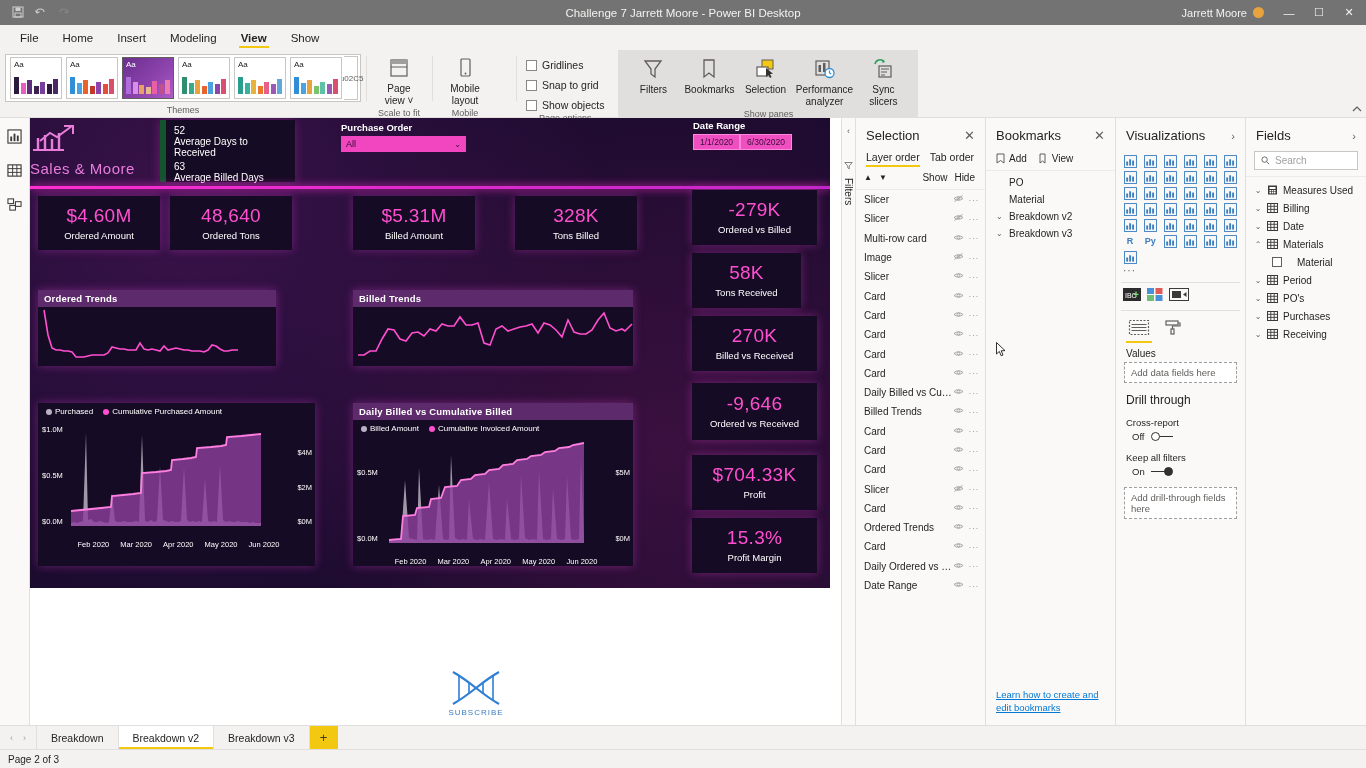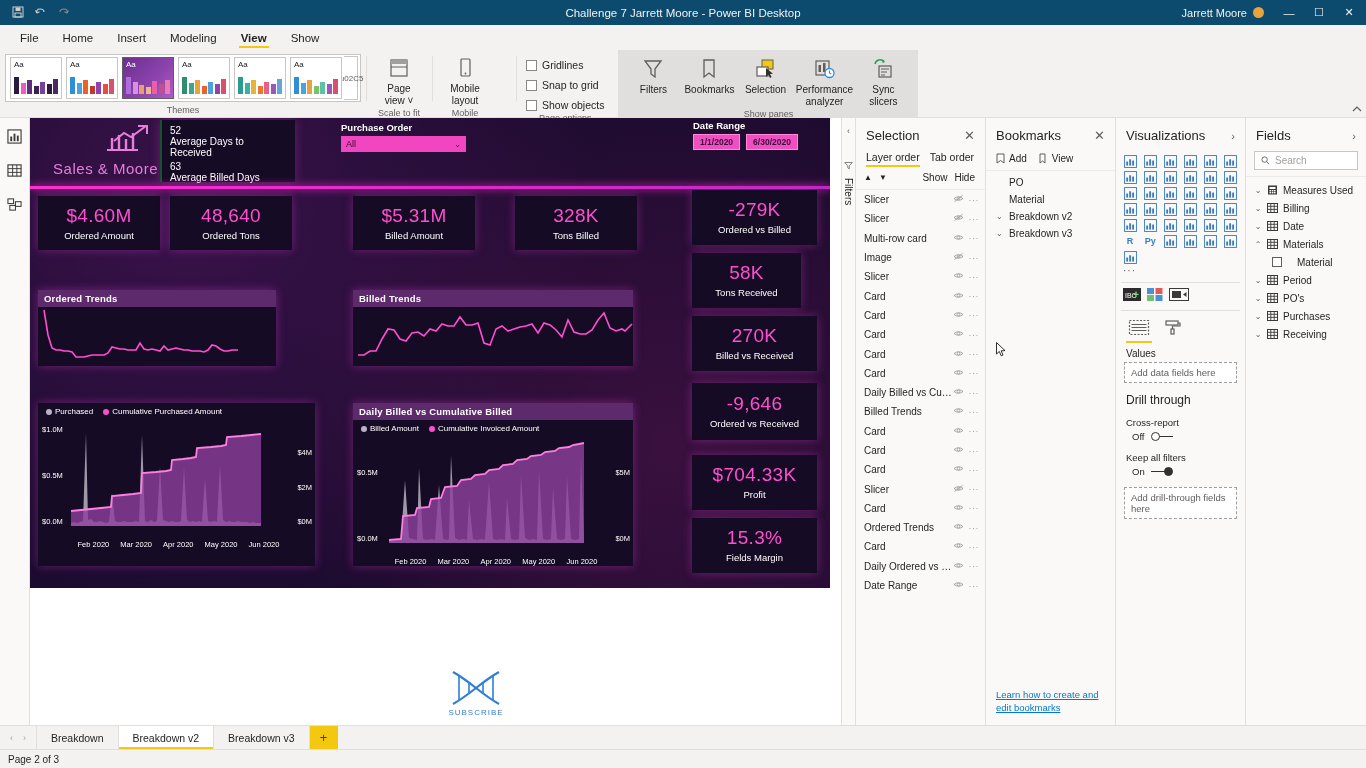--- a/index.html
+++ b/index.html
@@ -5,21 +5,21 @@
   * { box-sizing: border-box; margin: 0; padding: 0; }
   html, body {
     width: 1366px; height: 768px; overflow: hidden;
     font-family: "Liberation Sans", sans-serif;
     background: #fff; font-size: 11px; color: #252423;
   }
   .app { width: 1366px; height: 768px; display: flex; flex-direction: column; position: relative; }
 
   
   .titlebar {
-    height: 25px; background: #0c4a6e; color: #f3f2f1;
+    height: 25px; background: #737373; color: #f3f2f1;
     display: flex; align-items: center; flex: none; position: relative;
   }
   .tb-qat { display: flex; align-items: center; gap: 10px; padding-left: 12px; }
   .tb-qat span { font-size: 13px; color: #d0cfce; line-height: 1; cursor: default; }
   .tb-title {
     position: absolute; left: 0; right: 0; text-align: center;
     font-size: 11.5px; color: #f3f2f1; pointer-events: none;
   }
   .tb-right { margin-left: auto; display: flex; align-items: center; padding-right: 2px; z-index:2; }
   .tb-user { font-size: 11px; color: #f3f2f1; display: flex; align-items: center; gap: 6px; margin-right: 10px; }
@@ -103,44 +103,44 @@
   }
   .report::before{
     content:""; position:absolute; inset:0;
     background:
       radial-gradient(circle at 20% 20%, rgba(150,40,160,.25), transparent 55%),
       radial-gradient(circle at 80% 70%, rgba(200,40,140,.18), transparent 55%);
   }
   .rp { position:absolute; }
 
   .brandbox { left:0; top:0; width:128px; height:64px; display:flex; flex-direction:column;
-              align-items:flex-end; justify-content:center; }
+              align-items:flex-start; justify-content:center; }
   .brandname { color:#e87ddc; font-size:15px; letter-spacing:.5px; margin-top:2px; }
 
   .mrcard {
     left:130px; top:2px; width:135px; height:62px; background:#160b24;
-    padding:5px 8px; color:#ffffff; border-left:2px solid #14532d;
+    padding:5px 8px; color:#ffffff; border-left:6px solid #14532d;
     box-shadow:0 0 10px rgba(220,60,190,.35);
   }
   .mrcard .big { font-size:10px; color:#ffffff; }
   .mrcard .lbl { font-size:10px; color:#ffffff; margin-bottom:3px; }
 
   .hr-glow { left:0; top:68px; width:800px; height:3px;
              background:linear-gradient(90deg,#ff2fd0,#c026c9); box-shadow:0 0 8px #ff2fd0; }
 
   .slicer-po { left:311px; top:4px; width:125px; }
   .slicer-title { color:#ffffff; font-size:9.5px; margin-bottom:3px; font-weight:bold; }
   .slicer-dd {
     height:16px; background:#f246c0; color:#2a0a33; font-size:9px;
     display:flex; align-items:center; padding:0 5px; position:relative;
   }
   .slicer-dd .caret { margin-left:auto; font-size:8px; color:#2a0a33; }
 
   .daterange { left:663px; top:2px; width:110px; }
-  .dr-boxes { display:flex; gap:6px;font-weight:bold; }
+  .dr-boxes { display:flex; gap:0; }
   .dr-box { background:#ef4fc0; color:#3a0b3a; font-size:8.5px; padding:2px 6px; min-width:44px; text-align:center;
             border:1px solid #ff86da; }
 
   .card {
     background:#160b24; box-shadow:0 0 9px rgba(210,60,200,.40);
     display:flex; flex-direction:column; align-items:center; justify-content:center;
   }
   .card .val { color:#ff4fd0; font-size:19px; line-height:1; letter-spacing:.3px; }
   .card .cap { color:#ffffff; font-size:9.5px; margin-top:5px; }
 
@@ -603,21 +603,21 @@
         <div class="rp card" style="left:662px;top:265px;width:125px;height:57px;">
           <div class="val">-9,646</div>
           <div class="cap">Ordered vs Received</div>
         </div>
         <div class="rp card" style="left:662px;top:337px;width:125px;height:55px;">
           <div class="val">$704.33K</div>
           <div class="cap">Profit</div>
         </div>
         <div class="rp card" style="left:662px;top:400px;width:125px;height:55px;">
           <div class="val">15.3%</div>
-          <div class="cap">Fields Margin</div>
+          <div class="cap">Profit Margin</div>
         </div>
 
         <div class="panel" style="left:8px;top:172px;width:238px;height:76px;">
           <div class="panel-hd">Ordered Trends</div>
           <div class="panel-bd" style="height:56px;">
             <svg width="238" height="56" viewBox="0 0 238 56" preserveAspectRatio="none">
               <polyline fill="none" stroke="#ff4fd0" stroke-width="1.6" points="6,3 10,28 14,41 18,43 22,43 26,44 30,44 34,45 38,50 42,50 46,50 50,49 54,48 58,48 62,48 66,48 70,46 74,40 78,41 82,42 86,42 90,43 94,43 98,43 102,36 106,42 110,43 114,42 118,43 122,44 126,39 130,43 134,42 138,41 142,42 146,43 150,43 154,44 158,44 162,44 166,45 170,43 174,38 178,39 182,42 186,44 190,44 194,43 200,43"></polyline>
             </svg>
           </div>
         </div>

